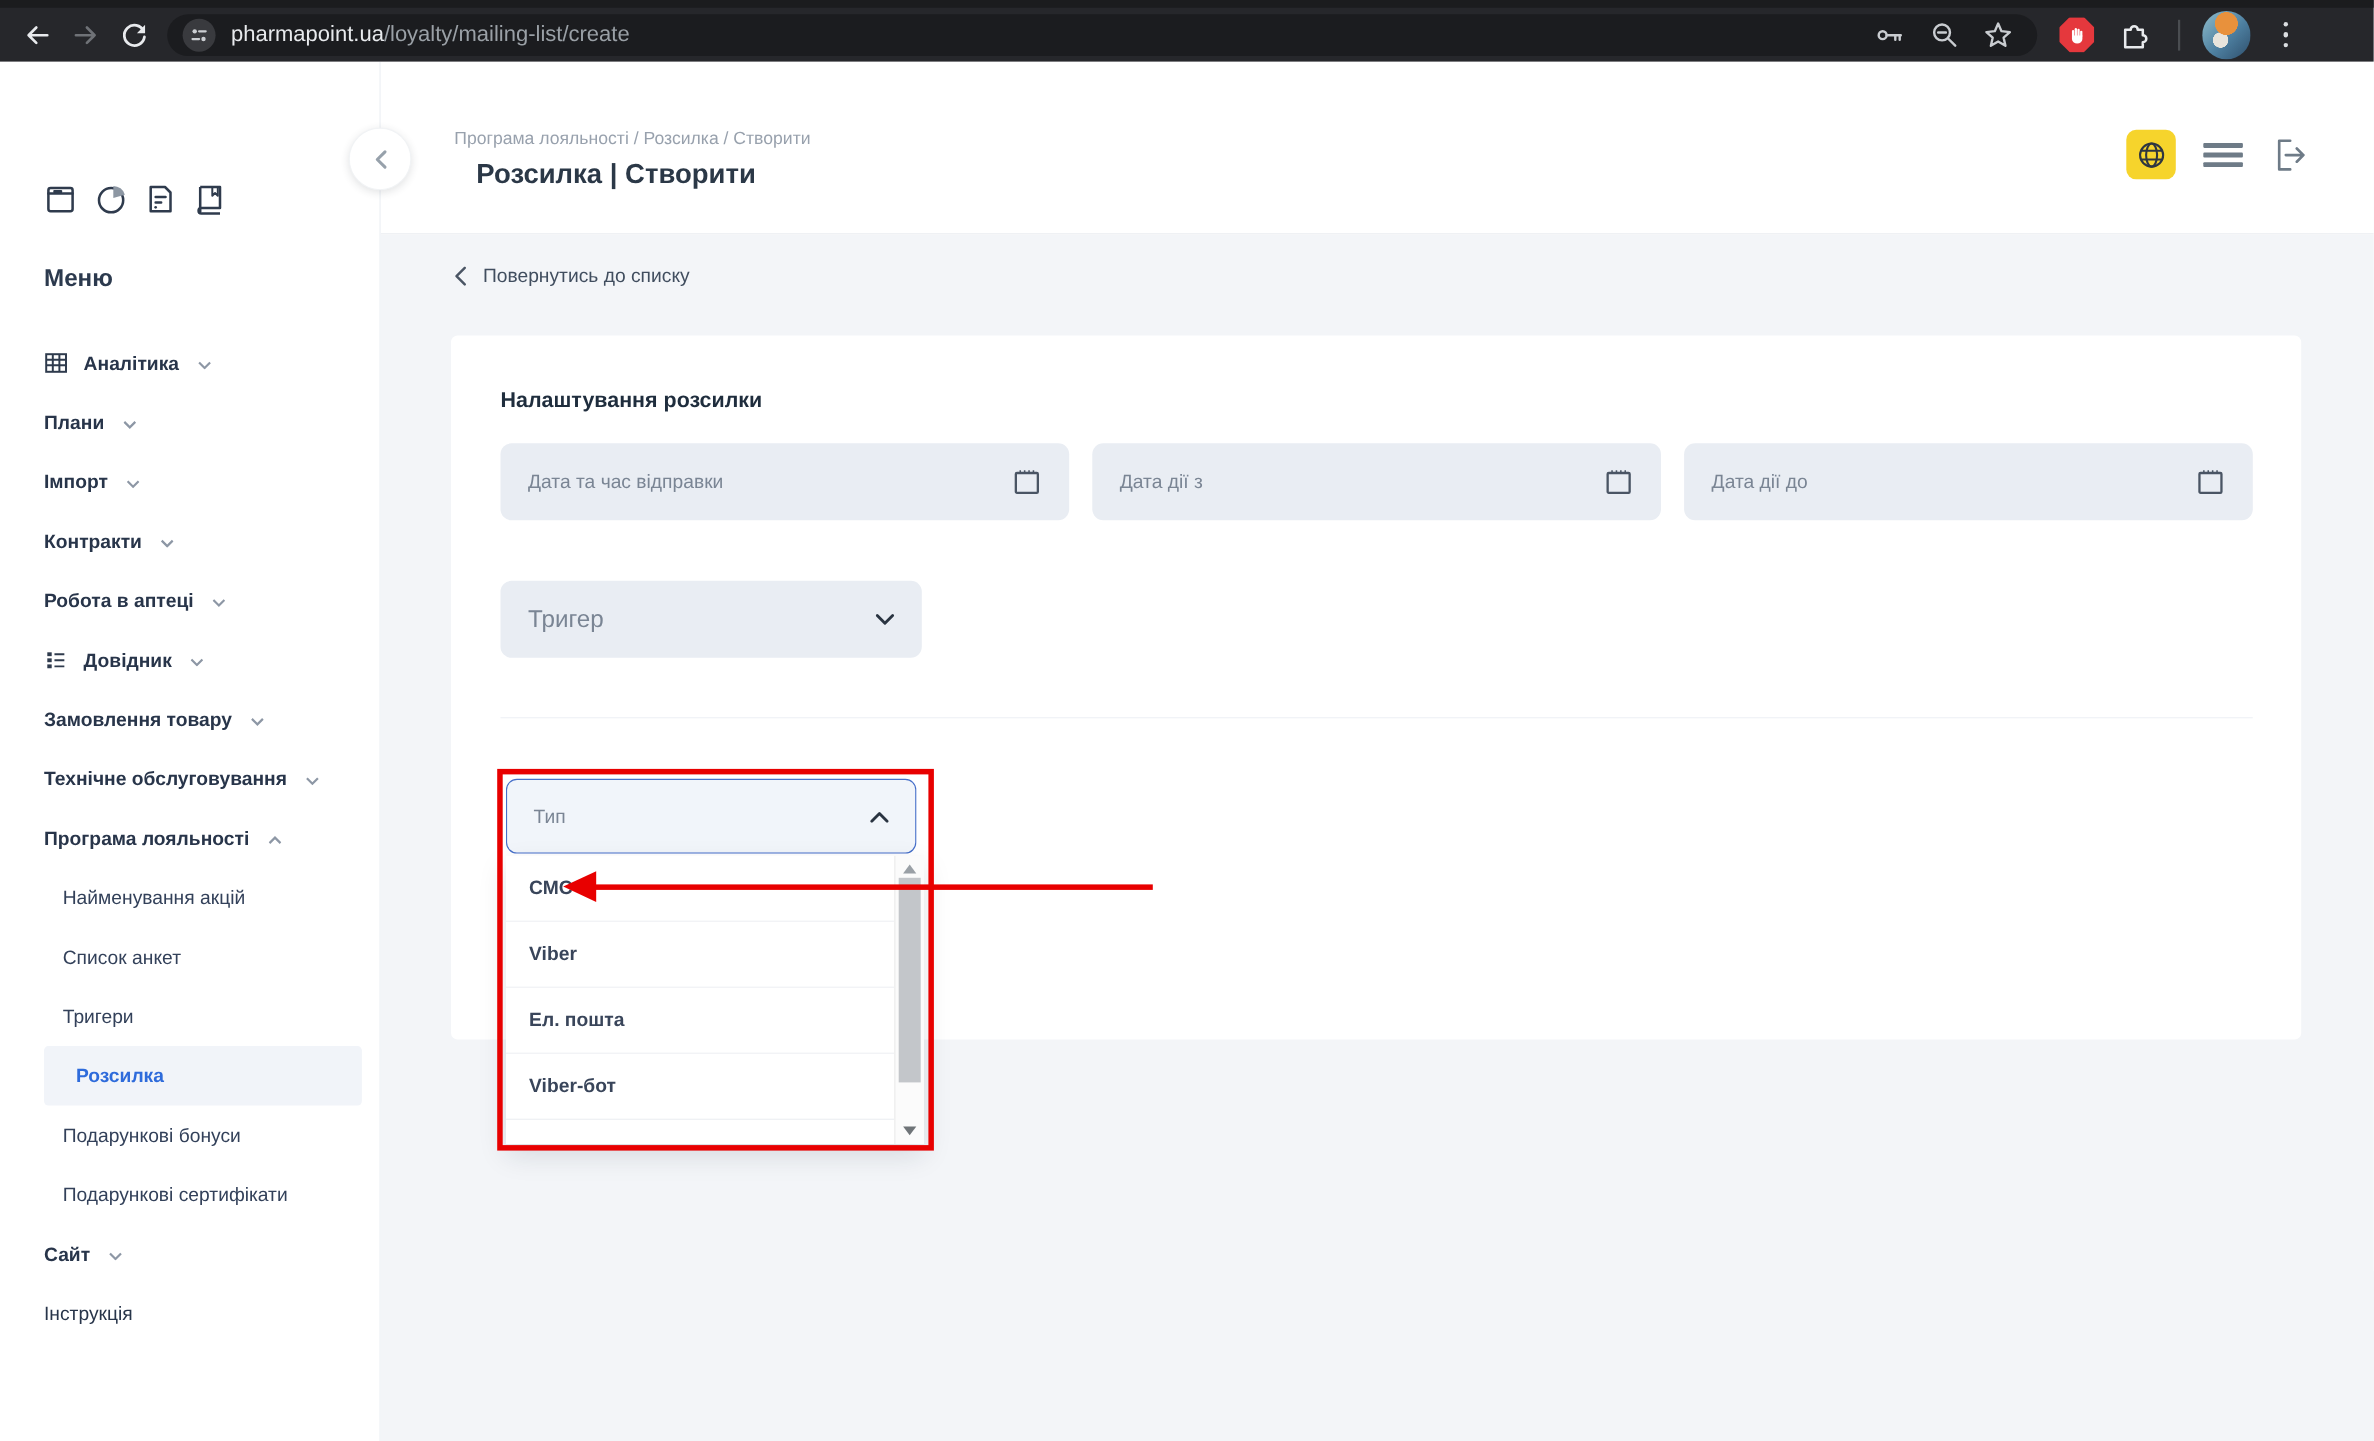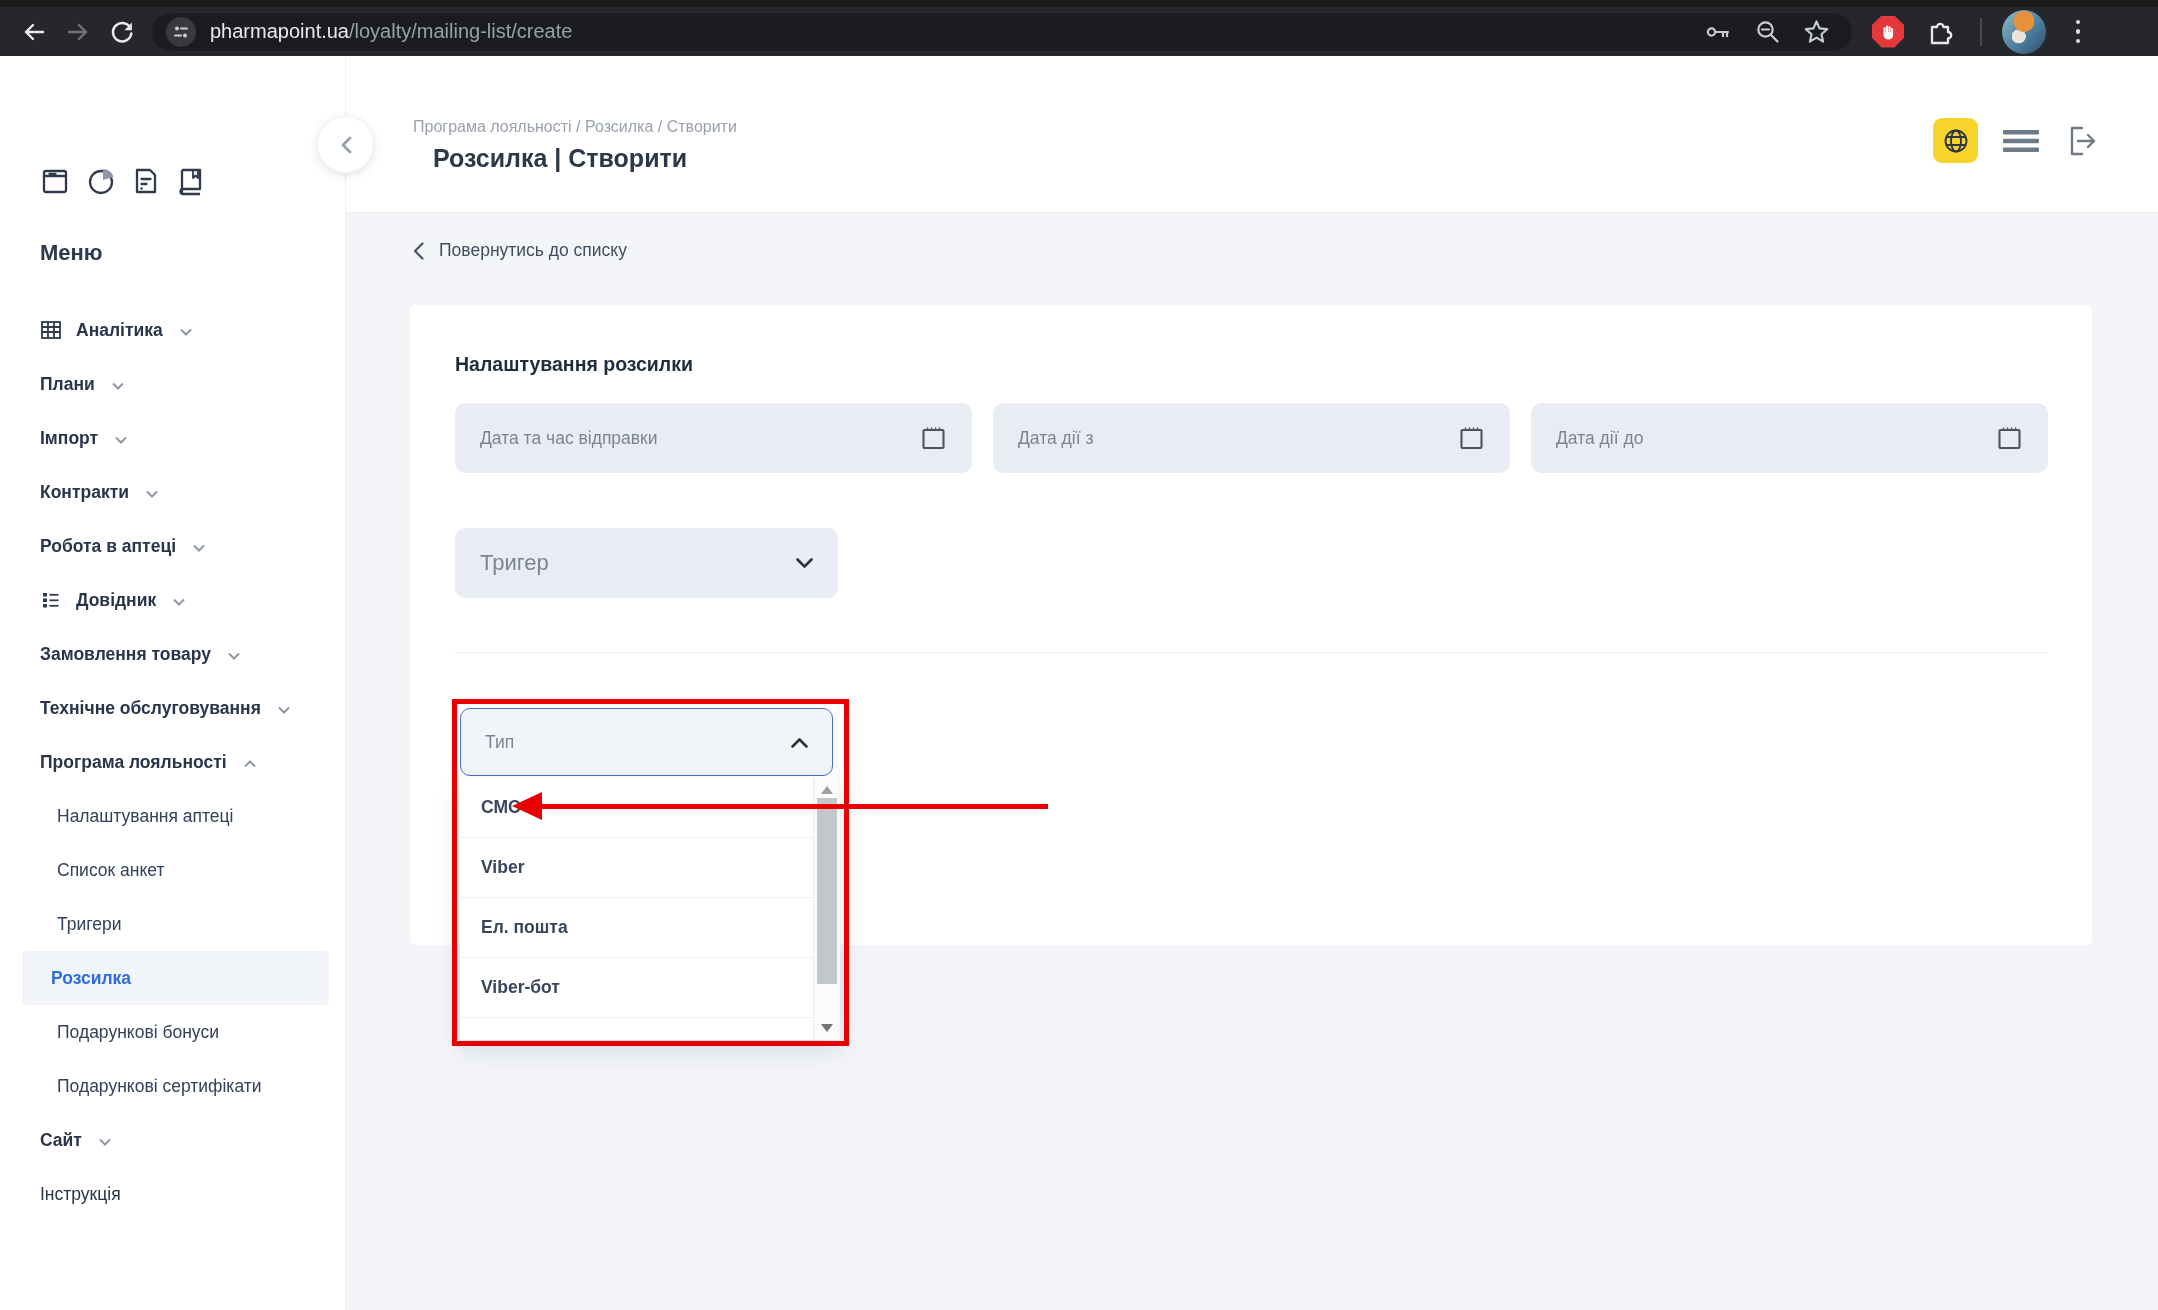--- a/index.html
+++ b/index.html
@@ -42,21 +42,21 @@
   
   .sidebar { position:absolute; left:0; top:56px; width:346px; bottom:0; background:#fff; border-right:1px solid #ECEFF3; z-index:2; }
   .side-icons { position:absolute; left:40px; top:110px; display:flex; gap:16px; }
   .menu-title { position:absolute; left:40px; top:184px; font-size:22px; font-weight:700; color:#2C3A4E; }
   .menu { position:absolute; left:0; top:247px; width:345px; }
   .mi { height:54px; display:flex; align-items:center; padding-left:40px; gap:14px;
         font-size:17.5px; font-weight:700; color:#28354A; cursor:pointer; }
   .mi .lbl { white-space:nowrap; }
   .mi .chev { margin-left:3px; margin-top:3px; }
   .mi.sub { padding-left:57px; font-weight:400; color:#33415A; }
-  .mi.active { background:#F1F4F9; border-radius:4px; margin:0 16px 0 22px; padding-left:29px; color:#2E6BDB; font-weight:700; }
+  .mi.active { background:#F1F4F9; border-radius:4px; margin:0 16px 0 40px; padding-left:29px; color:#2E6BDB; font-weight:700; }
 
   .page-header { position:absolute; left:346px; top:56px; right:0; height:157px; background:#fff; border-bottom:1px solid #ECEEF2; z-index:1; }
   .breadcrumb { position:absolute; left:67px; top:62px; font-size:16px; color:#98A1AD; }
   .page-title { position:absolute; left:64px; top:88px; font-size:25px; font-weight:700; color:#2B3847;margin-left:23px; }
   .actions { position:absolute; right:58px; top:62px; display:flex; align-items:center; gap:24px; }
   .globe-btn { width:45px; height:45px; border-radius:9px; background:#F6D42C; border:none; display:flex; align-items:center; justify-content:center; cursor:pointer; }
 
   .main-bg { position:absolute; left:346px; top:213px; right:0; bottom:0; background:#F3F5F8; }
 
   .collapse-btn { position:absolute; left:317px; top:116px; width:57px; height:57px; border-radius:50%;
@@ -297,21 +297,21 @@
     </div>
     <div class="mi">
       <span class="lbl">Програма лояльності</span>
       <span class="chev">
           <svg width="12" height="8" viewBox="0 0 12 8" fill="none" stroke="#8D97A5" stroke-width="2">
             <path d="M1 6.5 L6 1.5 L11 6.5"></path>
           </svg>
         </span>
     </div>
     <div class="mi sub">
-      <span class="lbl">Налаштування аптеці</span>
+      <span class="lbl">Найменування акцій</span>
     </div>
     <div class="mi sub">
       <span class="lbl">Список анкет</span>
     </div>
     <div class="mi sub">
       <span class="lbl">Тригери</span>
     </div>
     <div class="mi sub active">
       <span class="lbl">Розсилка</span>
     </div>

